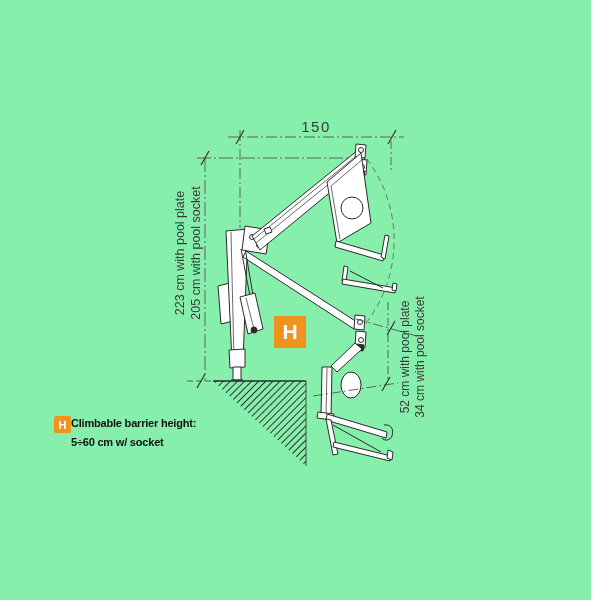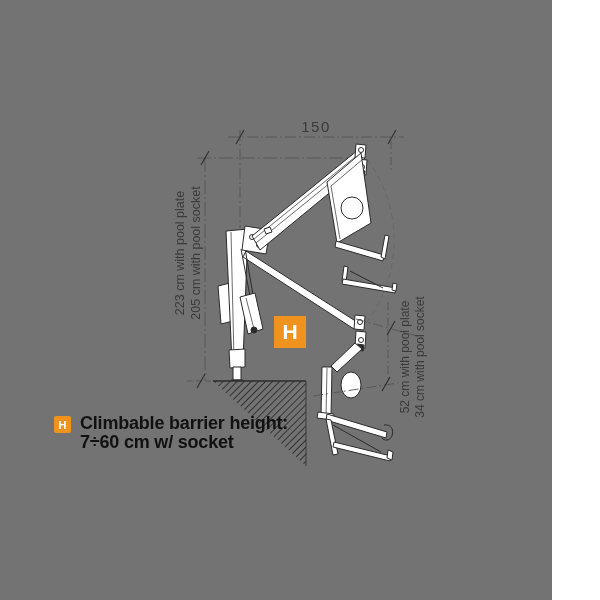--- a/index.html
+++ b/index.html
@@ -1,26 +1,26 @@
 <!DOCTYPE html>
 <html><head>
 <meta charset="utf-8">
 <style>
   html,body{margin:0;padding:0;background:#fff;}
-  .canvas{position:relative;width:552px;height:600px;background:#737373;overflow:hidden;
-          font-family:"Liberation Sans",sans-serif;}
+  .canvas{position:relative;width:552px;height:600px;background:#86efac;overflow:hidden;
+          font-family:"Liberation Sans",sans-serif;padding-left:39px;}
   .canvas svg{position:absolute;left:0;top:0;}
   .marker-h{position:absolute;left:274px;top:316px;width:32px;height:32px;
             display:flex;align-items:center;justify-content:center;
             color:#fff;font-weight:bold;font-size:21px;}
   .legend{position:absolute;left:54px;top:414px;display:flex;align-items:flex-start;}
   .legend-box{width:17px;height:17px;border-radius:2px;margin-top:2px;flex:0 0 auto;
               display:flex;align-items:center;justify-content:center;
               color:#fff;font-weight:bold;font-size:11px;}
-  .legend-text{margin-left:9px;color:#111;font-weight:bold;font-size:18px;
+  .legend-text{color:#111;font-weight:bold;font-size:11px;
                line-height:18.5px;letter-spacing:-0.2px;white-space:nowrap;}
   svg text{fill:#3a3a3a;font-family:"Liberation Sans",sans-serif;}
 </style>
 </head>
 <body>
 
 <div class="canvas">
 
   <svg width="600" height="600" viewBox="0 0 600 600">
     <defs>
@@ -149,17 +149,17 @@
   <div class="marker-h" id="marker-h" style="background: rgb(240, 147, 30);">
     <span>H</span>
   </div>
 
   <div class="legend">
     <div class="legend-box" id="legend-box" style="background: rgb(240, 147, 30);">
       <span>H</span>
     </div>
     <div class="legend-text">
       <div>Climbable barrier height:</div>
-      <div>7÷60 cm w/ socket</div>
+      <div>5÷60 cm w/ socket</div>
     </div>
   </div>
 
 </div>
 
 </body></html>

